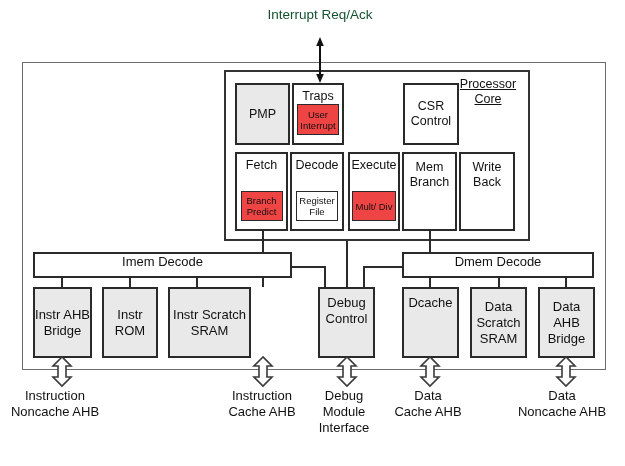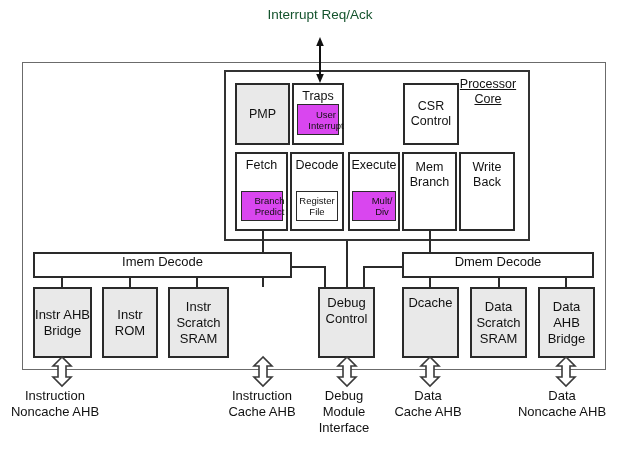--- a/index.html
+++ b/index.html
@@ -29,21 +29,21 @@
     text-align:center;
   }
   .box.center { justify-content:center; }
   .box.between { justify-content:space-between; padding:4px 1px 8px; }
   .box.topalign { justify-content:flex-start; padding-top:6px; }
   .shaded { background:#e9e9e9; }
   .nested {
     box-sizing:border-box; border:1.5px solid #2a2a2a; background:#fff;
     display:flex; align-items:center; justify-content:center; text-align:center;
   }
-  .nested.shaded2 { background:#d946ef;padding-left:16px; }
+  .nested.shaded2 { background:#ef4444; }
   .lbl { font-size:13px; line-height:16px; }
   .lbl.sm { font-size:12.5px; line-height:15px; }
   .lbl.xs { font-size:9.5px; line-height:11px; }
   .decoder {
     position:absolute; box-sizing:border-box; border:2px solid #2a2a2a;
     background:#fff; display:flex; align-items:flex-start; justify-content:center;
   }
   .bus-label {
     position:absolute; text-align:center; font-size:13px; line-height:16px;
   }
@@ -107,21 +107,21 @@
   <div class="decoder" style="left:402px;top:252px;width:192px;height:26px">
     <div class="lbl">Dmem Decode</div>
   </div>
 
   <div class="box center shaded" style="left:33px;top:287px;width:59px;height:71px">
     <div class="lbl">Instr AHB Bridge</div>
   </div>
   <div class="box center shaded" style="left:102px;top:287px;width:56px;height:71px">
     <div class="lbl">Instr ROM</div>
   </div>
-  <div class="box center shaded" style="left:168px;top:287px;width:61px;height:71px">
+  <div class="box center shaded" style="left:168px;top:287px;width:83px;height:71px">
     <div class="lbl">Instr Scratch SRAM</div>
   </div>
   <div class="box topalign shaded" style="left:318px;top:287px;width:57px;height:71px">
     <div class="lbl">Debug Control</div>
   </div>
   <div class="box topalign shaded" style="left:402px;top:287px;width:57px;height:71px">
     <div class="lbl">Dcache</div>
   </div>
   <div class="box center shaded" style="left:470px;top:287px;width:57px;height:71px">
     <div class="lbl">Data Scratch SRAM</div>

